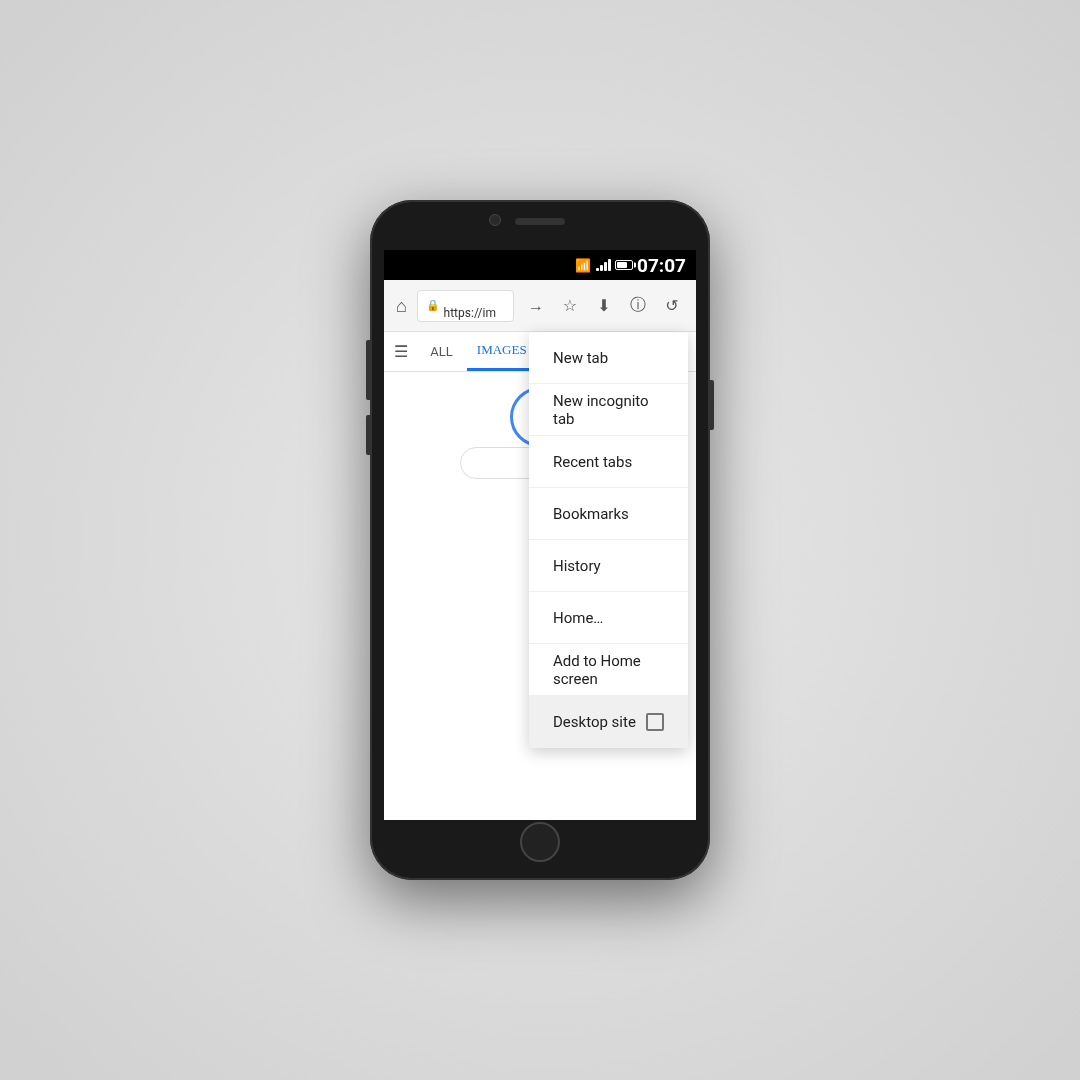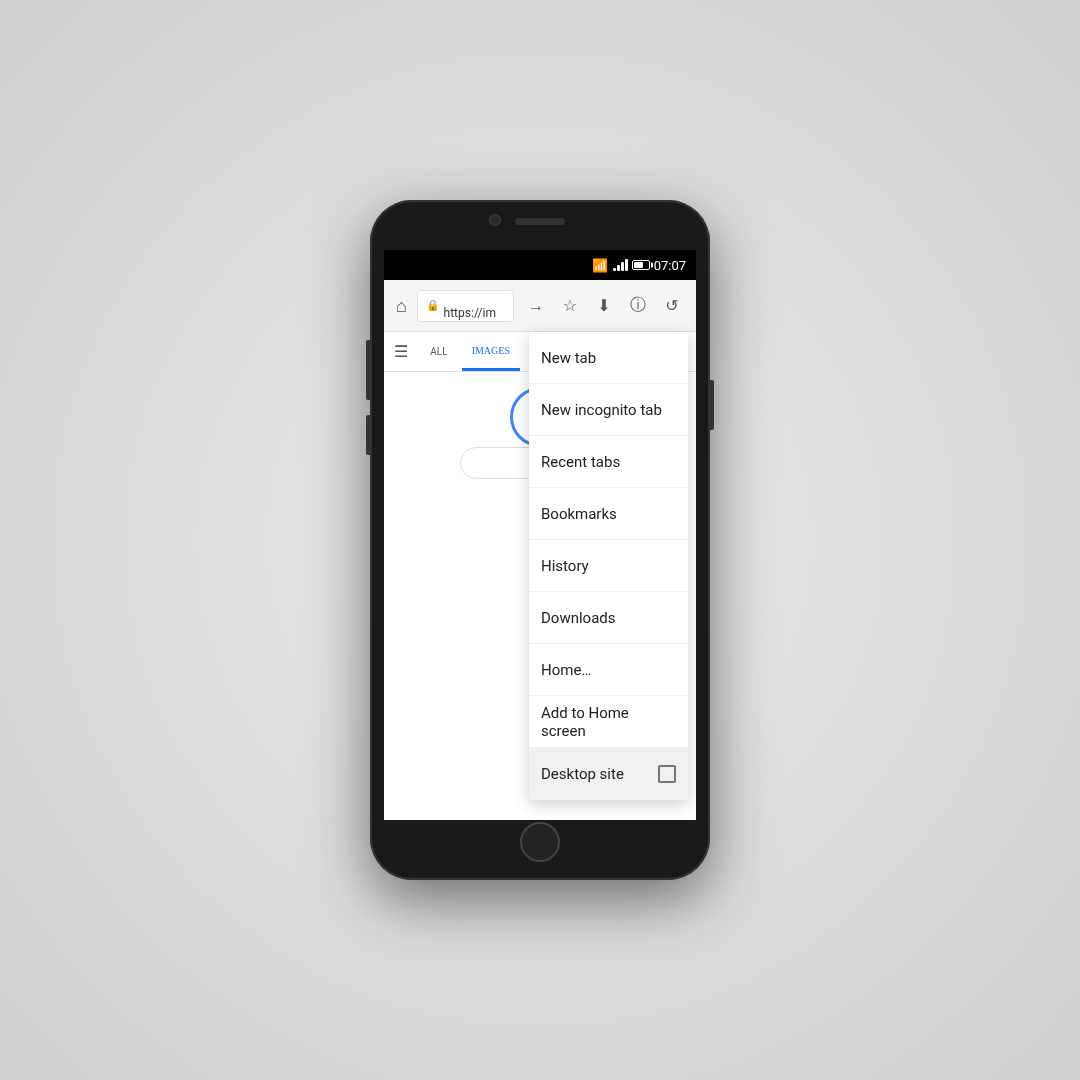--- a/index.html
+++ b/index.html
@@ -105,22 +105,22 @@
       height: 30px;
       display: flex;
       align-items: center;
       justify-content: flex-end;
       padding: 0 10px;
       gap: 6px;
     }
 
     .status-time {
       color: #fff;
-      font-size: 13px;
-      font-weight: 400;
+      font-size: 19px;
+      font-weight: 700;
     }
 
     .status-icons {
       display: flex;
       align-items: center;
       gap: 4px;
     }
 
     .signal-bars {
       display: flex;
@@ -236,21 +236,21 @@
       gap: 4px;
     }
 
     .hamburger {
       font-size: 16px;
       color: #555;
       margin-right: 8px;
     }
 
     .tab-item {
-      font-size: 10px;
+      font-size: 13px;
       padding: 0 10px;
       height: 100%;
       display: flex;
       align-items: center;
       color: #555;
       text-align: right;
     }
 
     .tab-item.active {
       color: #1a73e8;
@@ -288,21 +288,21 @@
       background: #fff;
       box-shadow: 0 4px 16px rgba(0,0,0,0.2);
       border-radius: 2px;
       z-index: 100;
     }
 
     .menu-item {
       height: 52px;
       display: flex;
       align-items: center;
-      padding: 0 12px;
+      padding: 0 24px;
       font-size: 15px;
       color: #212121;
       cursor: pointer;
       border-bottom: 1px solid #f0f0f0;
     }
 
     .menu-item:last-child {
       border-bottom: none;
     }
 
@@ -408,23 +408,20 @@
         <div class="menu-item">
           <span class="menu-item-content">Recent tabs</span>
         </div>
         <div class="menu-item">
           <span class="menu-item-content">Bookmarks</span>
         </div>
         <div class="menu-item">
           <span class="menu-item-content">History</span>
         </div>
         <div class="menu-item">
-          <span class="menu-item-content">Downloads</span>
-        </div>
-        <div class="menu-item">
           <span class="menu-item-content">Home…</span>
         </div>
         <div class="menu-item">
           <span class="menu-item-content">Add to Home screen</span>
         </div>
         <div class="menu-item highlighted">
           <span class="menu-item-content">Desktop site</span>
           <div class="checkbox"></div>
         </div>
 

